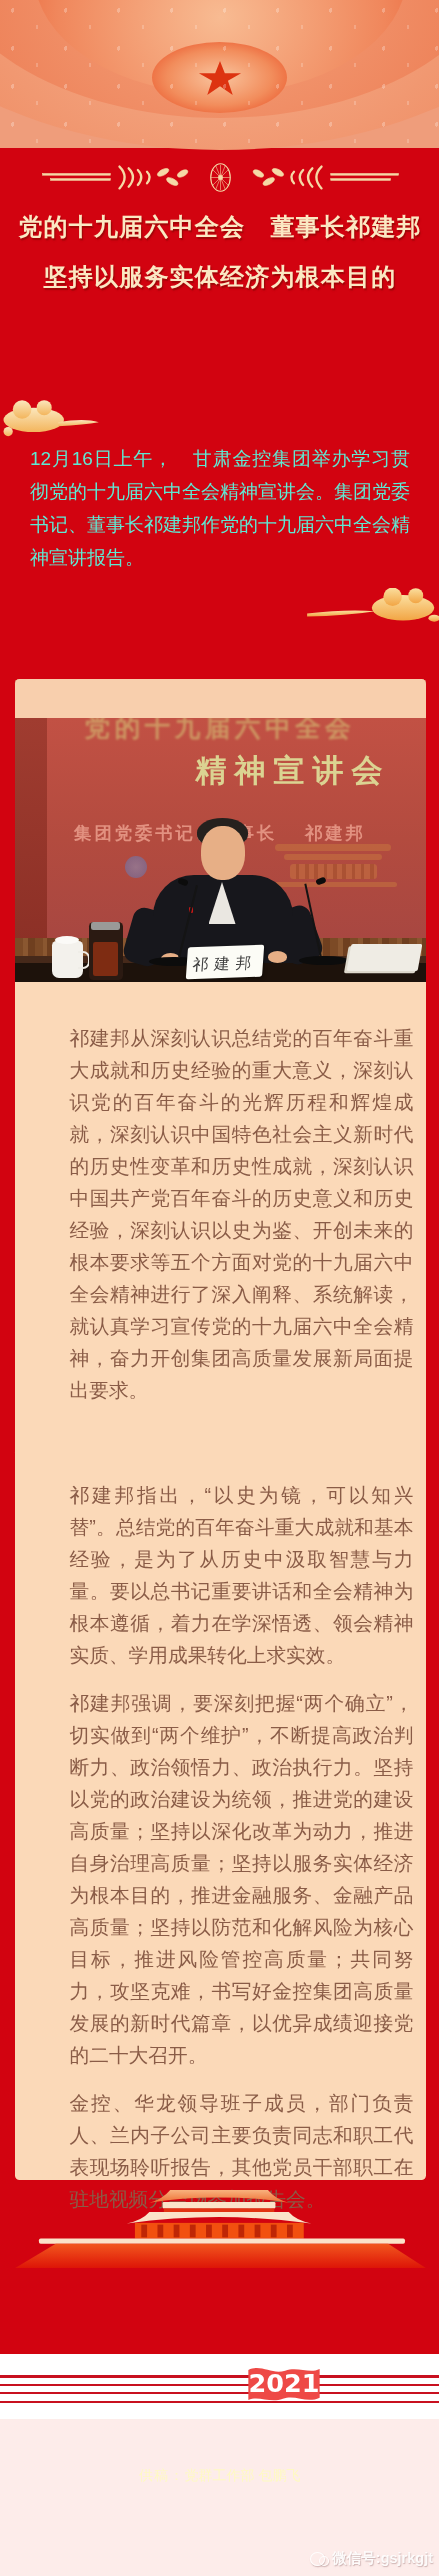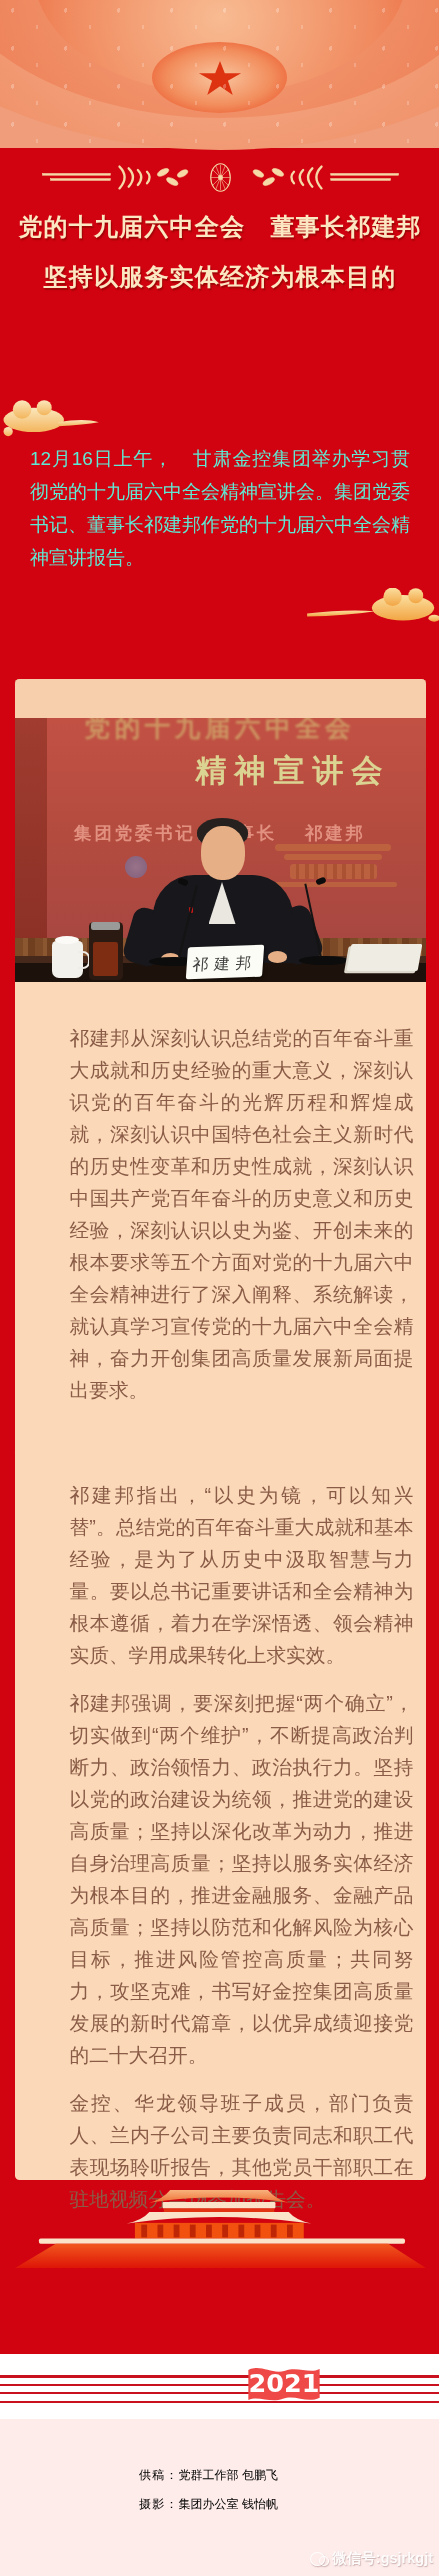--- a/index.html
+++ b/index.html
@@ -89,21 +89,21 @@
   .thermos-tea{left:4px;top:19.7px;width:25.5px;height:34px;background:#7e2c12;border-radius:2.3px;}
   .papers{left:334px;top:265px;width:71px;height:27px;background:#efece4;transform:skewX(-10deg);border-radius:1.7px;box-shadow:-2.3px 2.3px 0 #ddd8cc;}
 
   
   .white-band{left:0;top:2354px;width:440px;height:65px;background:#ffffff;}
   .rline{position:absolute;left:0;width:440px;height:2.3px;background:#c8101f;}
   .ribbon{left:246px;top:2362px;width:76px;height:46px;}
   .ribbon-year{left:246px;top:2368px;width:76px;text-align:center;color:#ffffff;
                font-size:25.5px;font-weight:700;font-family:"DejaVu Sans",sans-serif;}
   .pink{left:0;top:2419px;width:440px;height:157px;background:#fdecea;}
-  .credits{left:139px;top:2461px;font-size:12px;line-height:29px;color:#000000;}
+  .credits{left:139px;top:2461px;font-size:14px;line-height:29px;color:#fef9c3;}
   .credit-label{letter-spacing:1.2px;}
   .watermark{right:7px;top:2549px;color:rgba(255,255,255,.92);font-size:14.5px;font-weight:bold;
              text-shadow:0.6px 1.2px 1.2px rgba(160,125,125,.55);display:flex;align-items:center;gap:3.5px;}
   .wm-bubble{display:inline-block;border:1.7px solid rgba(255,255,255,.9);border-radius:50%;
              box-shadow:0.6px 1.2px 1.2px rgba(160,125,125,.45);}
   .wm-b1{width:12.7px;height:11.6px;}
   .wm-b2{width:8px;height:7.5px;margin-left:-5.8px;margin-top:7px;}
 </style>
 </head>
 <body>
@@ -297,23 +297,20 @@
     <path d="M4,14 C 26,3 46,23 68,15 C 90,7 110,21 128,12 L128,62 C 106,73 86,56 64,64 C 42,72 22,58 4,66 Z" fill="#ee4946"></path>
   </svg>
   <div class="abs ribbon-year">2021</div>
 
   <div class="abs pink"></div>
 
   <div class="abs credits">
     <div>
       <span class="credit-label">供稿：</span><span>党群工作部 包鹏飞</span>
     </div>
-    <div>
-      <span class="credit-label">摄影：</span><span>集团办公室 钱怡帆</span>
-    </div>
   </div>
 
   <div class="abs watermark">
     <span>
       <span class="wm-bubble wm-b1"></span><span class="wm-bubble wm-b2"></span>
     </span>
     <span>微信号:gsjrkgjt</span>
   </div>
 
 </div>

